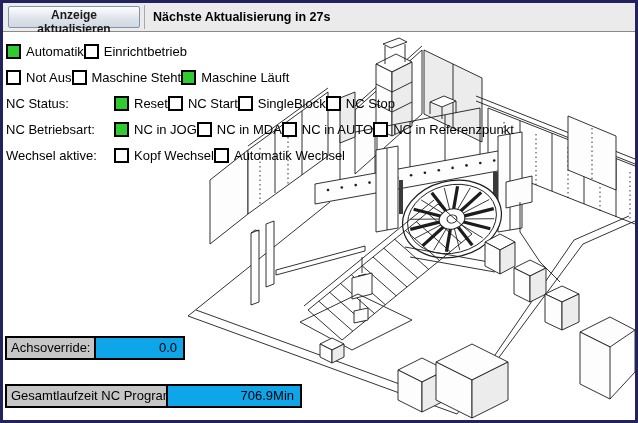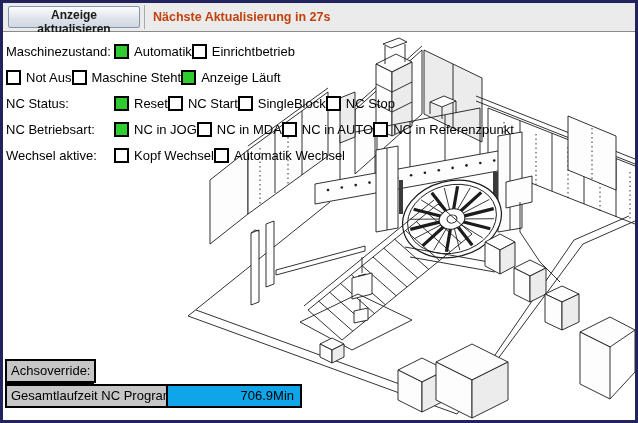--- a/index.html
+++ b/index.html
@@ -12,21 +12,21 @@
     position:absolute;left:0;top:0;width:632px;height:28px;background:#ebebeb;
     border-bottom:1px solid #8a8a8a;display:flex;align-items:center;
   }
   .refresh-btn{
     margin-left:5px;width:132px;height:22px;
     font-family:"Liberation Sans",sans-serif;font-size:12px;font-weight:bold;color:#1a1a1a;
     background:linear-gradient(#fdfdfd,#dde2ea 60%,#d2d8e2);
     border:1px solid #8194ad;border-radius:2px;cursor:pointer;
   }
   .topbar-divider{width:1px;height:24px;background:#a9a9a9;margin-left:4px;}
-  .timer{margin-left:8px;font-size:12.5px;font-weight:bold;color:#c2410c;}
+  .timer{margin-left:8px;font-size:12.5px;font-weight:bold;color:#000000;}
   
   .main{position:absolute;left:0;top:29px;width:632px;height:388px;background:#fff;}
   .drawing{position:absolute;left:177px;top:0;width:455px;height:388px;z-index:1;}
   
   .status-panel{position:absolute;left:3px;top:0;z-index:2;padding-top:10px;}
   .group{display:flex;margin-bottom:7px;}
   .group-label{width:108px;font-size:13px;line-height:19px;white-space:nowrap;}
   .items{display:flex;flex-direction:row;}
   .item{height:19px;display:flex;align-items:center;}
   .cb{
@@ -37,21 +37,21 @@
   
   .field-row{position:absolute;left:2px;display:flex;z-index:3;}
   .field-label{
     border:2px solid #000;background:#c6c6c6;font-size:13px;line-height:20px;
     padding:0 4px;white-space:nowrap;box-sizing:border-box;height:24px;
   }
   .field-value{
     border:2px solid #000;border-left:none;background:#0ea5e9;font-size:13px;line-height:20px;
     padding:0 6px;text-align:right;box-sizing:border-box;height:24px;
   }
-  .f-achs{top:327px;flex-direction:column;}
+  .f-achs{top:304px;}
   .f-achs .field-label{width:91px;}
   .f-achs .field-value{width:89px;}
   .f-ges{top:352px;}
   .f-ges .field-label{width:163px;}
   .f-ges .field-value{width:134px;padding-left:44px;}
   svg .ln{stroke:#1c1c1c;stroke-width:0.9;fill:none;}
   svg .fc{stroke:#1c1c1c;stroke-width:0.9;fill:#fdfdfd;}
   svg .sh{stroke:#1c1c1c;stroke-width:0.9;fill:#ececec;}
 </style>
 </head>
@@ -200,21 +200,20 @@
       <polygon class="fc" points="400,300 400,352 430,367 430,315"></polygon>
       <path class="ln" d="M455,298 L455,340 L430,367"></path>
       <polygon class="fc" points="140,312 152,306 164,312 152,318"></polygon>
       <polygon class="fc" points="140,312 140,325 152,331 152,318"></polygon>
       <polygon class="sh" points="164,312 164,325 152,331 152,318"></polygon>
     </svg>
 
     <div class="status-panel">
 
       <div class="group">
-        <div class="group-label">Maschinezustand:</div>
         <div class="items">
           <div class="item">
             <span class="cb" data-checked="true"></span>
             <span class="item-label">Automatik</span>
           </div>
           <div class="item">
             <span class="cb" data-checked="false"></span>
             <span class="item-label">Einrichtbetrieb</span>
           </div>
         </div>
@@ -225,21 +224,21 @@
           <div class="item">
             <span class="cb" data-checked="false"></span>
             <span class="item-label">Not Aus</span>
           </div>
           <div class="item">
             <span class="cb" data-checked="false"></span>
             <span class="item-label">Maschine Steht</span>
           </div>
           <div class="item">
             <span class="cb" data-checked="true"></span>
-            <span class="item-label">Anzeige Läuft</span>
+            <span class="item-label">Maschine Läuft</span>
           </div>
         </div>
       </div>
 
       <div class="group">
         <div class="group-label">NC Status:</div>
         <div class="items">
           <div class="item">
             <span class="cb" data-checked="true"></span>
             <span class="item-label">Reset</span>

